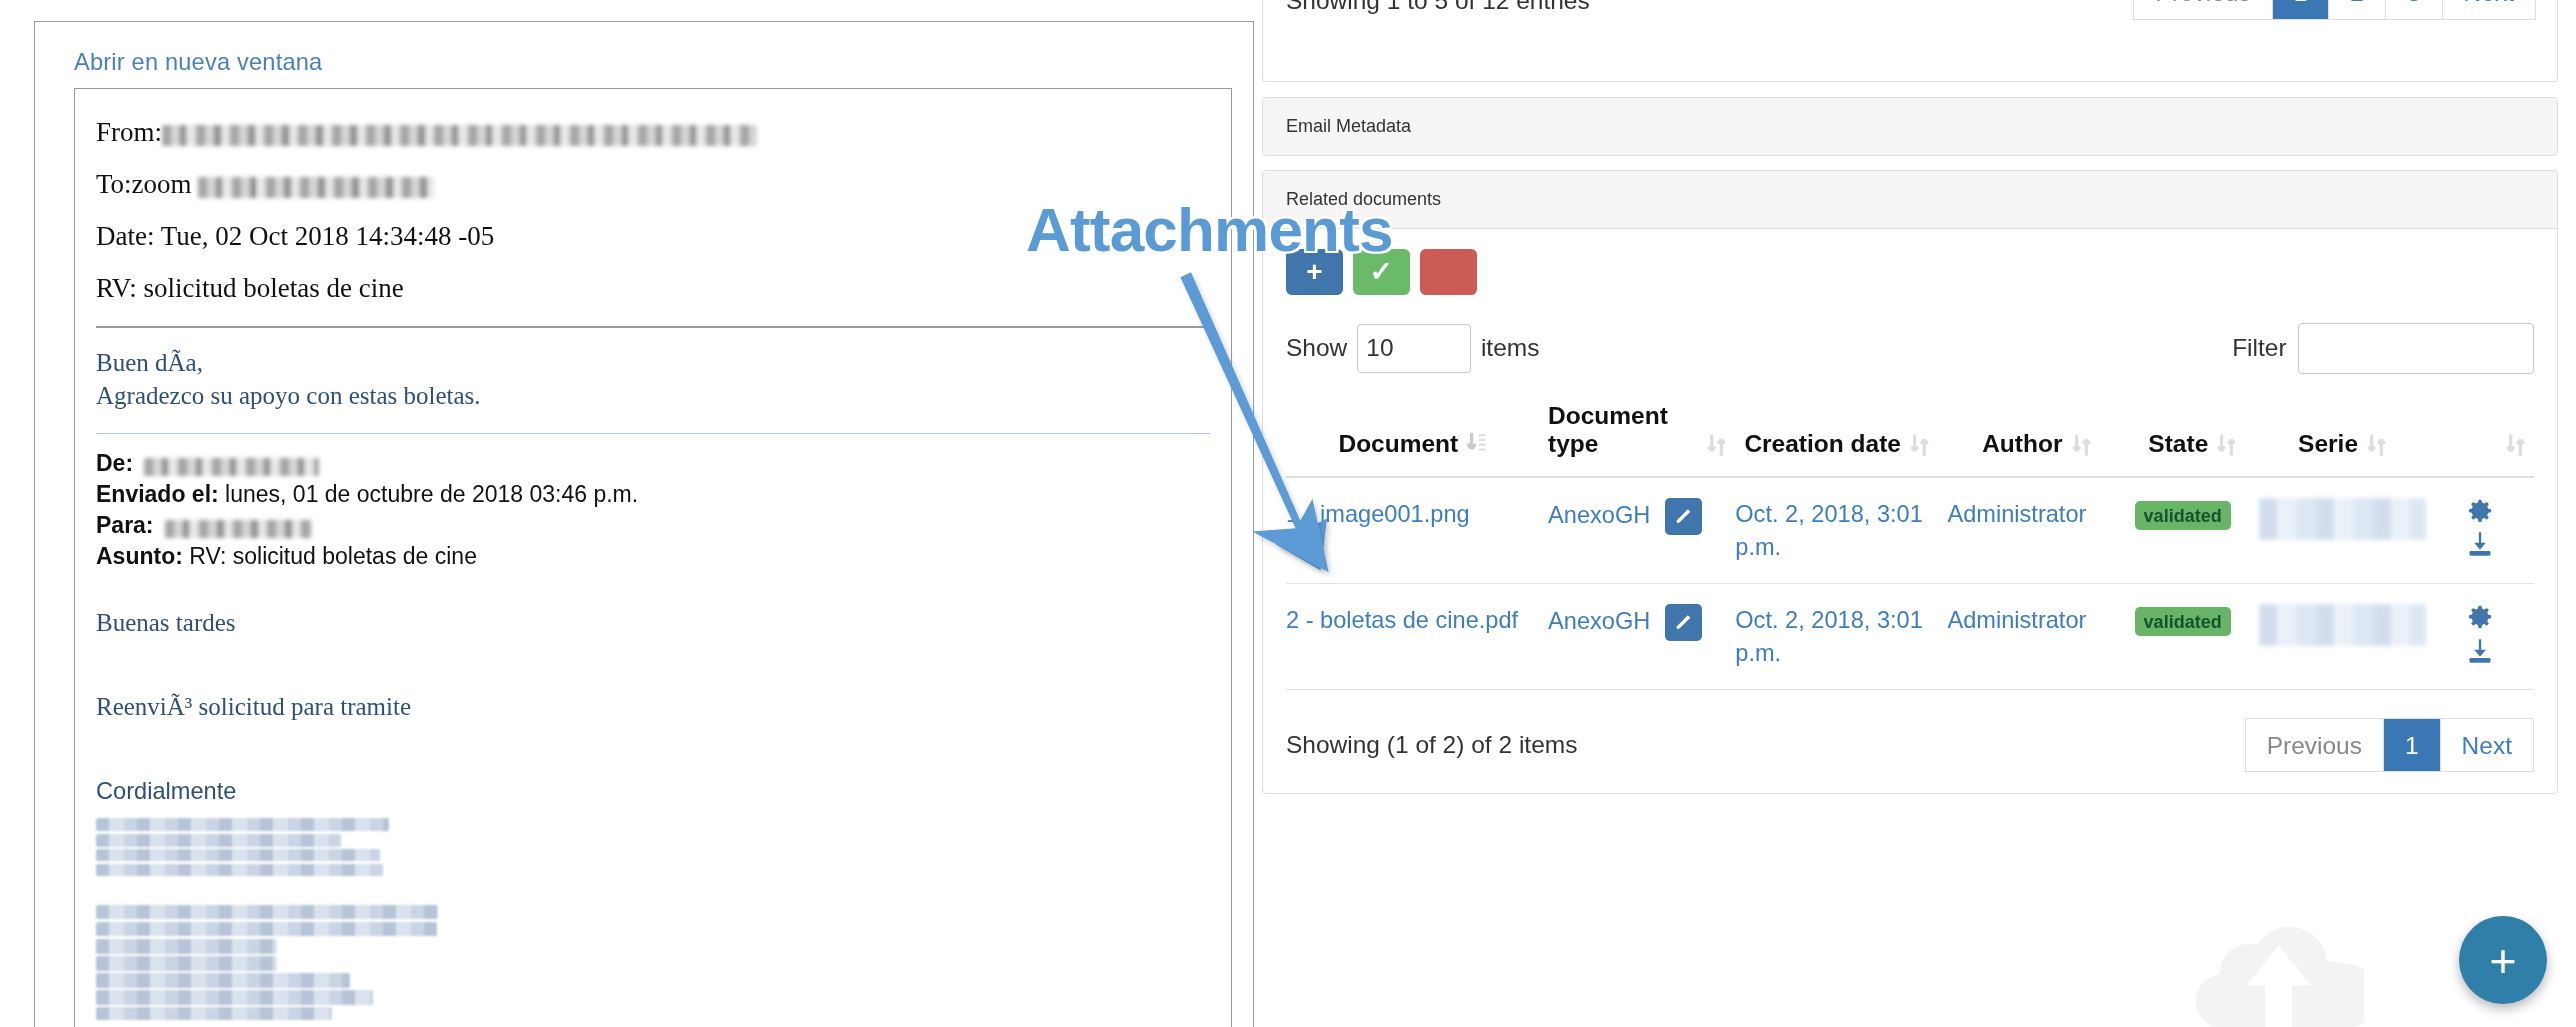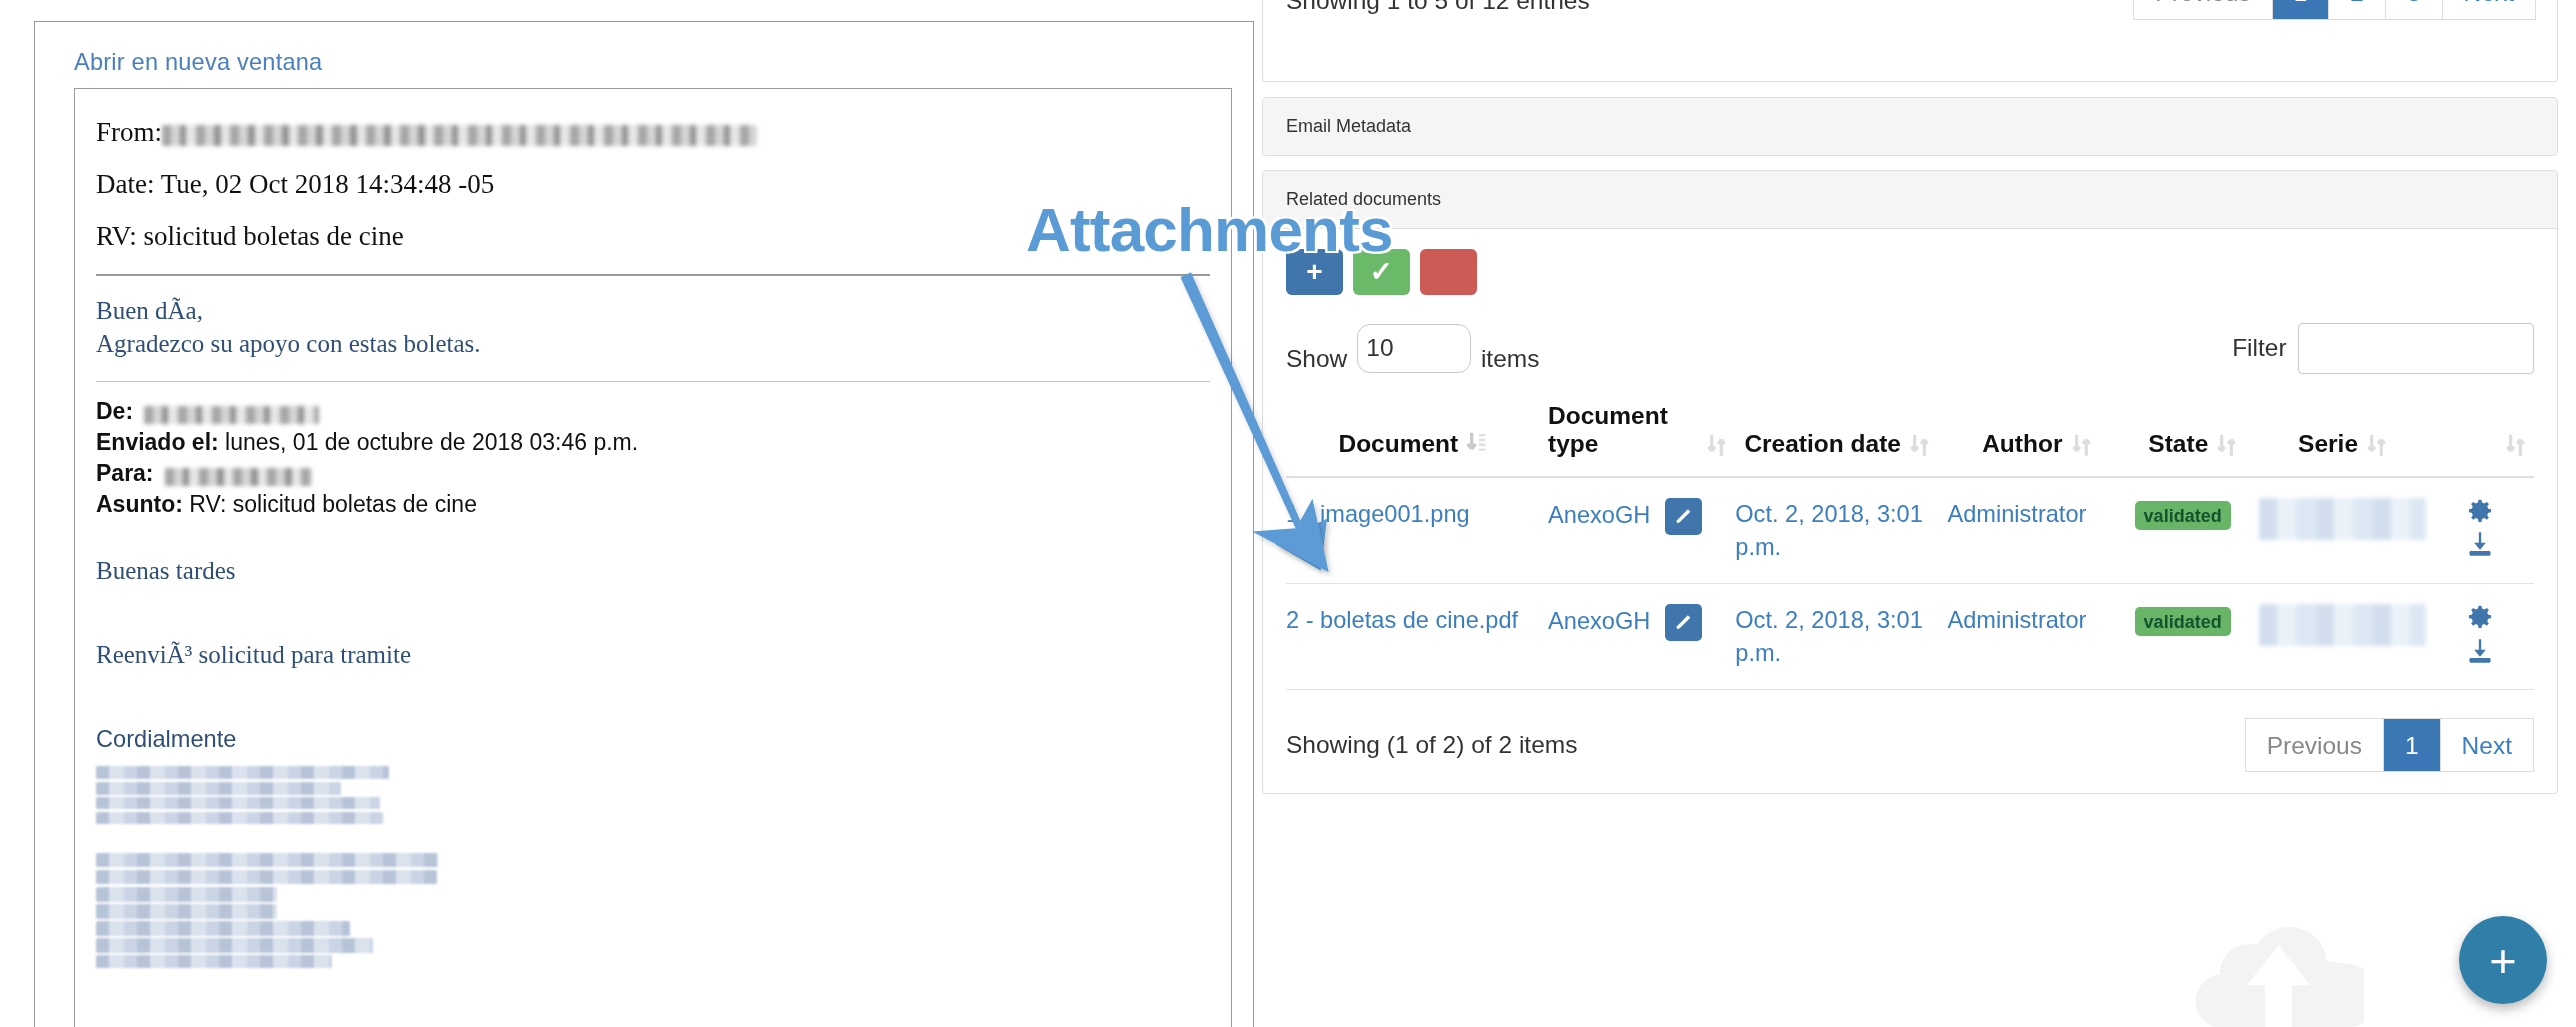--- a/index.html
+++ b/index.html
@@ -177,24 +177,24 @@
     display: flex; align-items: center; justify-content: center;
     color: #fff; font-size: 28px; font-weight: 600;
     cursor: pointer;
   }
   .act-blue  { background: #4176ad; }
   .act-green { background: #6aba6a; }
   .act-red   { background: #cc5b56; }
 
   
   .controls { display: flex; align-items: center; justify-content: space-between; margin-bottom: 28px; }
-  .show-grp { display: flex; align-items: flex-end; gap: 9.8px; font-size: 24.5px; color: #333; }
+  .show-grp { display: flex; align-items: center; gap: 9.8px; font-size: 24.5px; color: #333; }
   .num-input {
     width: 114px; height: 49px;
-    border: 0.8px solid #c8c8c8; border-radius: 13px;
+    border: 0.8px solid #c8c8c8; border-radius: 4px;
     font-size: 24.5px; padding: 0 8.2px; color: #333;
     font-family: "Liberation Sans", sans-serif;
     background: #fff;
   }
   .filter-grp { display: flex; align-items: center; gap: 11.4px; font-size: 24.5px; color: #333; }
   .filter-input {
     width: 236px; height: 51px;
     border: 0.8px solid #c8c8c8; border-radius: 4.1px;
     font-size: 23px; padding: 0 9.8px;
     font-family: "Liberation Sans", sans-serif;
@@ -277,20 +277,23 @@
     <div class="email-card">
 
       <a class="open-window-link" href="#">Abrir en nueva ventana</a>
 
       <div class="mail-frame">
 
         <div class="hdr-line">
           <span>From:</span><span class="redact" style="width:595px;height:21px;"></span>
         </div>
 
+        <div class="hdr-line">
+          <span>To:zoom</span><span class="redact" style="width:236px;height:21px;margin-left:6.5px;"></span>
+        </div>
 
         <div class="hdr-line">Date: Tue, 02 Oct 2018 14:34:48 -05</div>
 
         <div class="hdr-line">RV: solicitud boletas de cine</div>
 
         <hr class="rule-dark">
 
         <div class="body-serif">
           <div>Buen dÃ­a,</div>
           <div>Agradezco su apoyo con estas boletas.</div>

